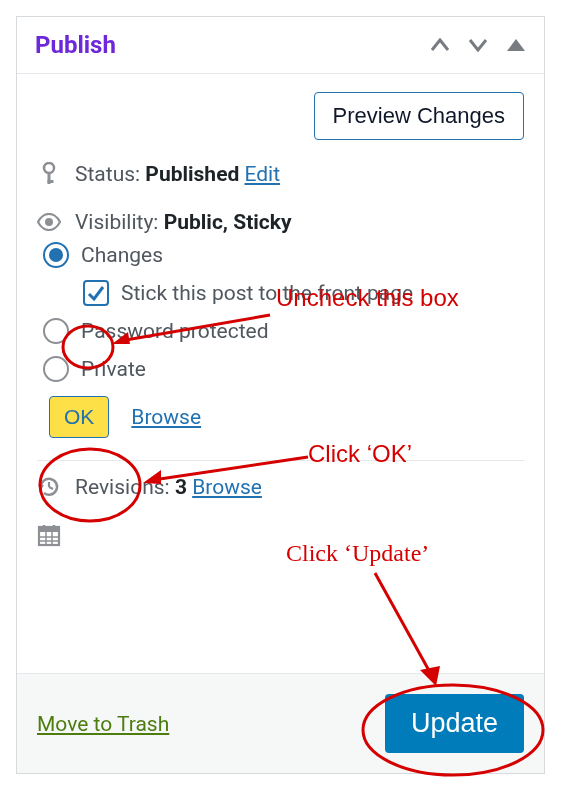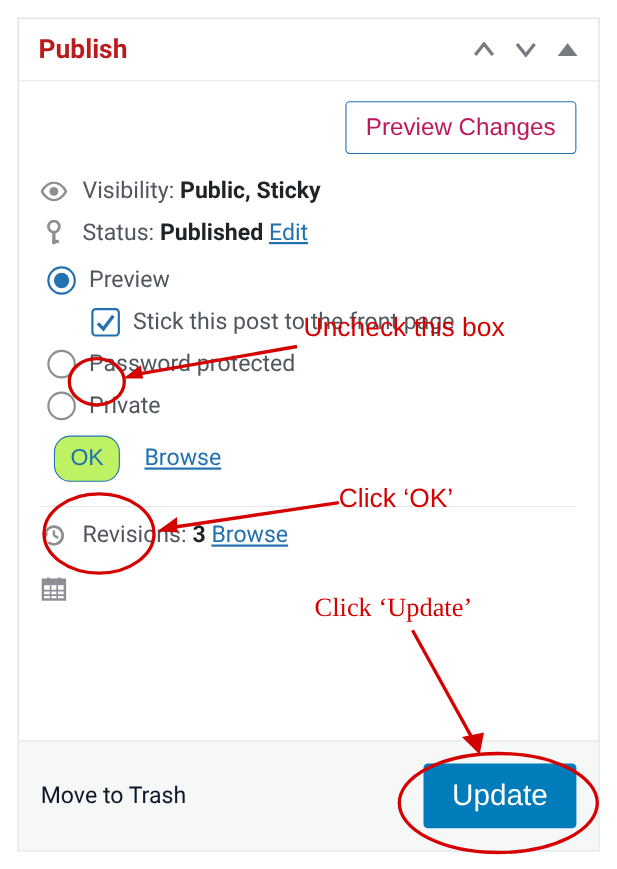--- a/index.html
+++ b/index.html
@@ -28,21 +28,21 @@
     display: flex;
     align-items: center;
     justify-content: space-between;
     padding: 14px 18px;
     border-bottom: 1px solid #e5e7ea;
   }
   .box-header h2 {
     margin: 0;
     font-size: 24px;
     font-weight: 700;
-    color: #b91c1c;
+    color: #6d28d9;
   }
   .header-icons {
     display: flex;
     align-items: center;
     gap: 18px;
   }
   .hdr-icon svg {
     display: block;
   }
   .box-body {
@@ -51,21 +51,21 @@
     position: relative;
     color: #50575e;
     font-size: 21px;
   }
   .preview-row {
     display: flex;
     justify-content: flex-end;
     margin-bottom: 22px;
   }
   .preview-btn {
-    color: #be185d;
+    color: #0f172a;
     background: #ffffff;
     border: 1px solid #2271b1;
     border-radius: 4px;
     font-size: 22px;
     padding: 10px 18px;
     cursor: pointer;
   }
   .meta-row {
     display: flex;
     align-items: center;
@@ -143,42 +143,43 @@
     background: #fff;
   }
   .okcancel {
     display: flex;
     align-items: center;
     gap: 22px;
     margin: 14px 0 22px 6px;
   }
   .ok-btn {
     color: #2271b1;
-    background: #bef264;
+    background: #fde047;
     border: 1px solid #2271b1;
-    border-radius: 15px;
+    border-radius: 4px;
     font-size: 21px;
     padding: 8px 14px;
     cursor: pointer;
   }
   .divider {
     border: none;
     border-top: 1px solid #e5e7ea;
     margin: 14px 0;
   }
   .box-footer {
     background: #f6f7f7;
     border-top: 1px solid #e5e7ea;
     display: flex;
     align-items: center;
     justify-content: space-between;
     padding: 20px 20px;
   }
   .trash-link {
-    color: #0f172a;
+    color: #4d7c0f;
+    text-decoration: underline;
     font-size: 21px;
     cursor: pointer;
   }
   .update-btn {
     background: #007cba;
     color: #ffffff;
     border: none;
     border-radius: 4px;
     font-size: 27px;
     padding: 14px 26px;
@@ -230,54 +231,54 @@
         </span>
       </div>
     </div>
 
     <div class="box-body">
 
       <div class="preview-row">
         <button class="preview-btn">Preview Changes</button>
       </div>
 
-      <div class="meta-row" style="margin-bottom:14px;">
-        <span class="meta-icon">
-          <svg width="24" height="18" viewBox="0 0 24 18">
-              <path d="M1 9 C4 3 9 1 12 1 C15 1 20 3 23 9 C20 15 15 17 12 17 C9 17 4 15 1 9 Z" fill="none" stroke="#8c8f94" stroke-width="2.2"></path>
-              <circle cx="12" cy="9" r="4" fill="#8c8f94"></circle>
-            </svg>
-        </span>
-        <span class="meta-text">
-          <span>Visibility:</span>
-          <strong>Public, Sticky</strong>
-        </span>
-      </div>
-
       <div class="meta-row">
         <span class="meta-icon">
           <svg width="18" height="24" viewBox="0 0 18 24">
               <circle cx="9" cy="6" r="5" fill="none" stroke="#8c8f94" stroke-width="2.5"></circle>
               <rect x="7.5" y="10" width="3" height="12" fill="#8c8f94"></rect>
               <rect x="7.5" y="18" width="6" height="3" fill="#8c8f94"></rect>
             </svg>
         </span>
         <span class="meta-text">
           <span>Status:</span>
           <strong>Published</strong>
           <span class="link">Edit</span>
         </span>
       </div>
 
+      <div class="meta-row" style="margin-bottom:14px;">
+        <span class="meta-icon">
+          <svg width="24" height="18" viewBox="0 0 24 18">
+              <path d="M1 9 C4 3 9 1 12 1 C15 1 20 3 23 9 C20 15 15 17 12 17 C9 17 4 15 1 9 Z" fill="none" stroke="#8c8f94" stroke-width="2.2"></path>
+              <circle cx="12" cy="9" r="4" fill="#8c8f94"></circle>
+            </svg>
+        </span>
+        <span class="meta-text">
+          <span>Visibility:</span>
+          <strong>Public, Sticky</strong>
+        </span>
+      </div>
+
       <div class="vis-options">
         <div class="radio-row">
           <span class="radio-circle selected">
               <span class="radio-dot"></span>
             </span>
-          <span>Preview</span>
+          <span>Changes</span>
         </div>
         <div class="sub-row">
           <span class="check-box">
             <svg width="20" height="20" viewBox="0 0 20 20">
                 <polyline points="3,11 8,16 17,4" fill="none" stroke="#2271b1" stroke-width="3"></polyline>
               </svg>
           </span>
           <span>Stick this post to the front page</span>
         </div>
         <div class="radio-row">

